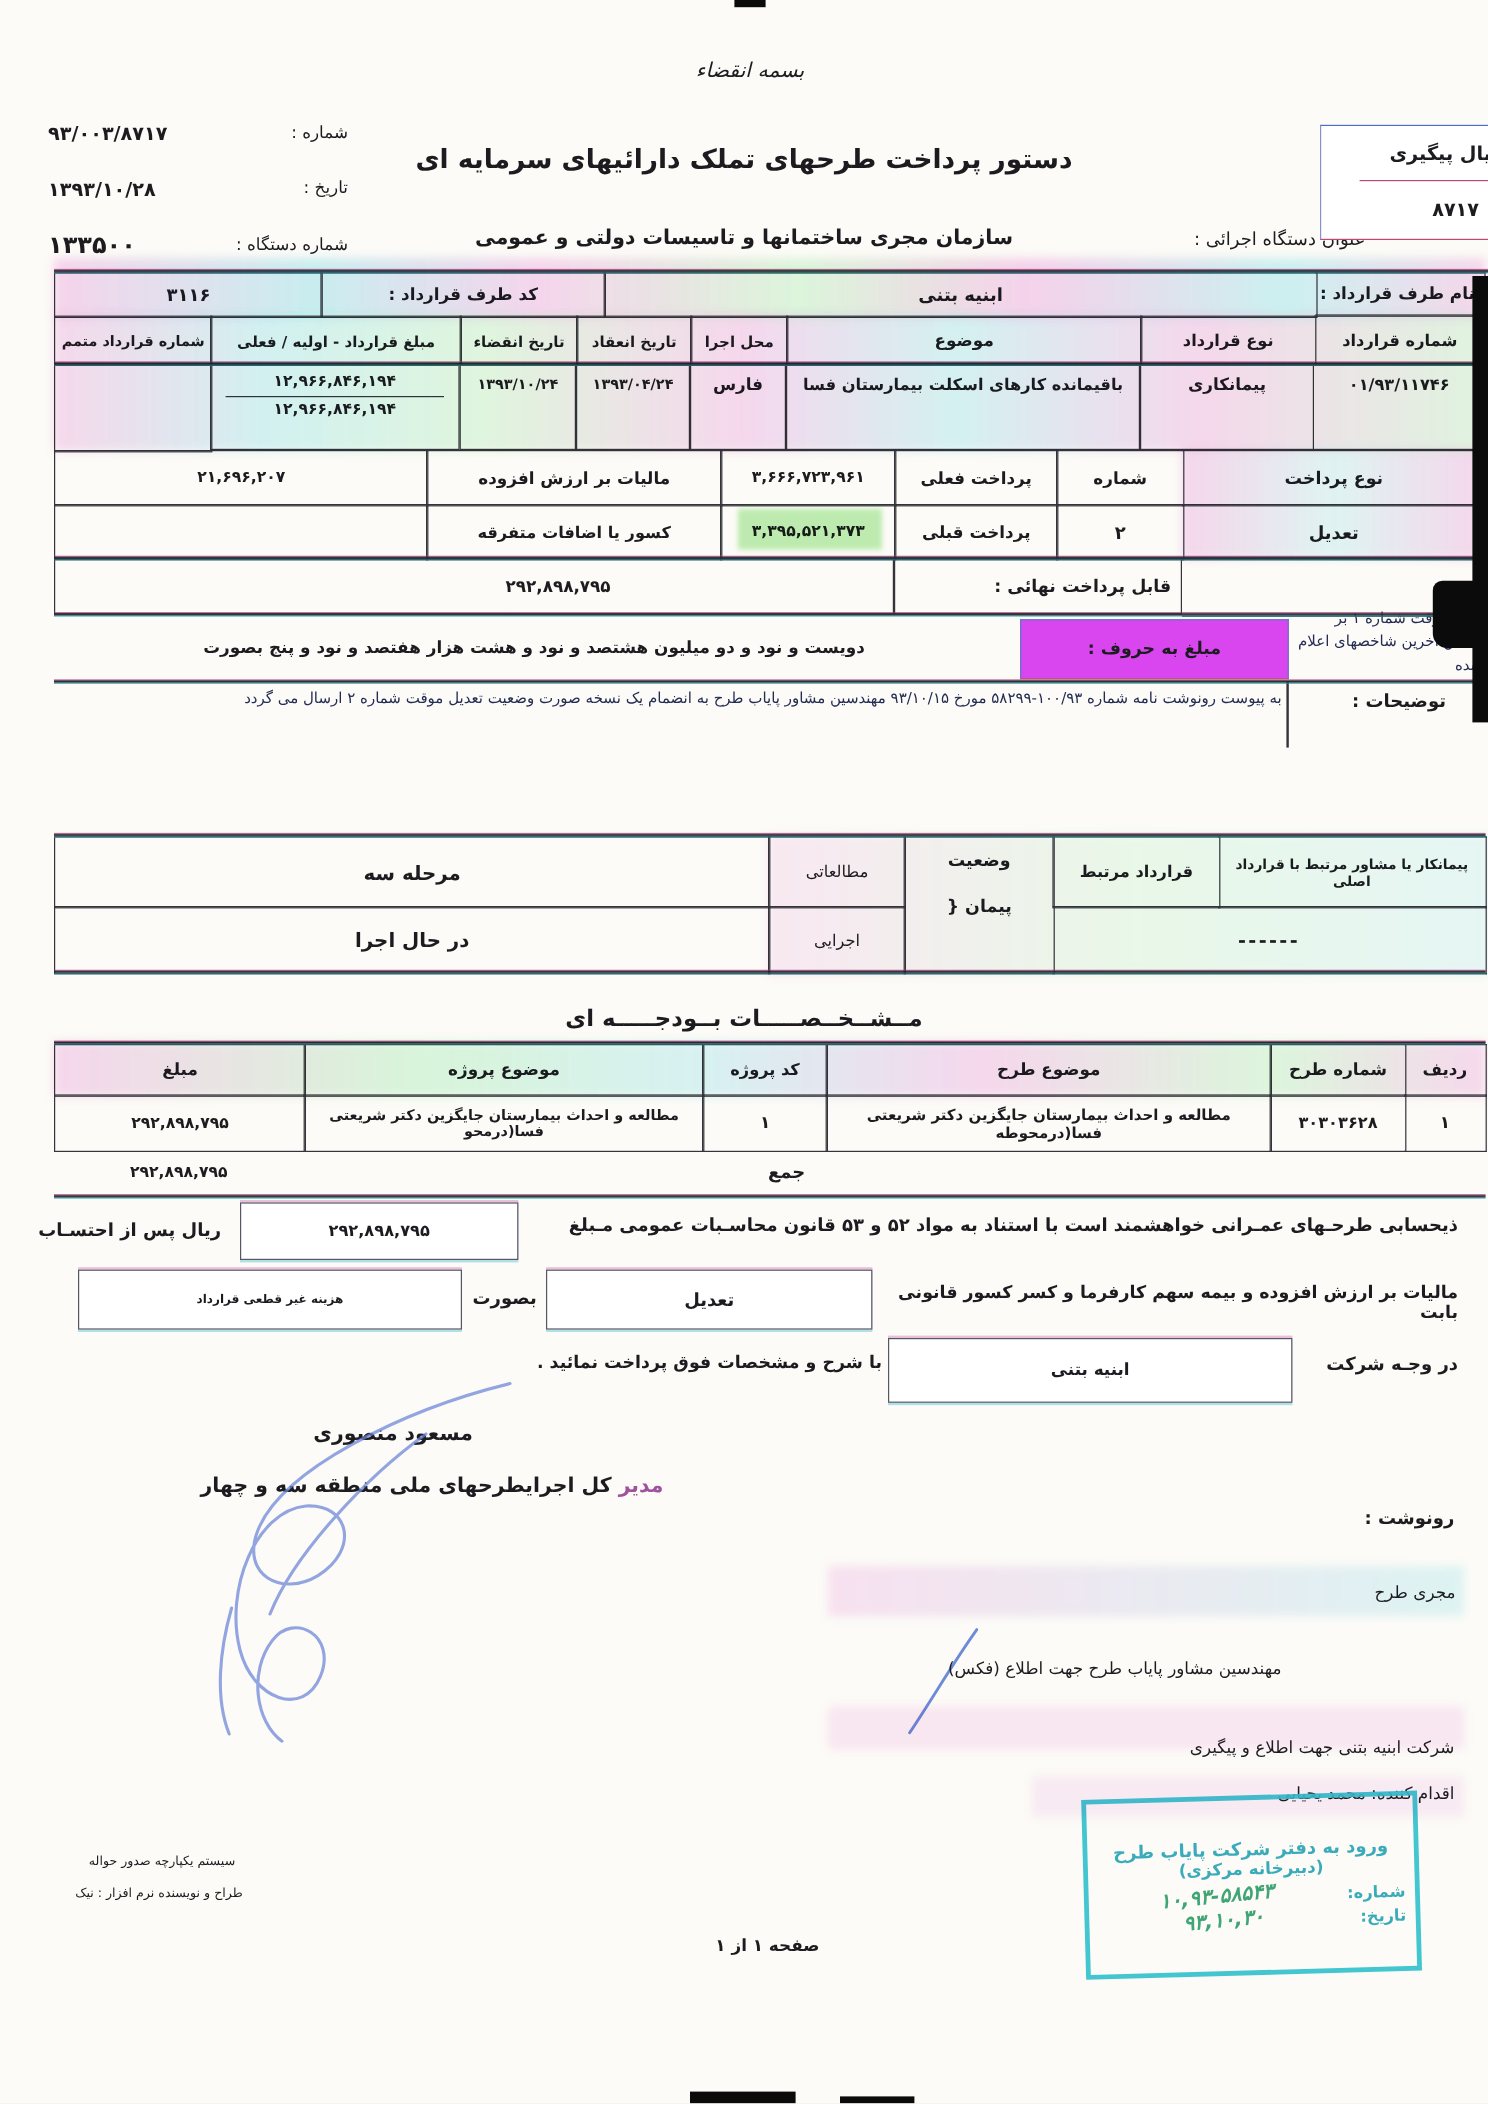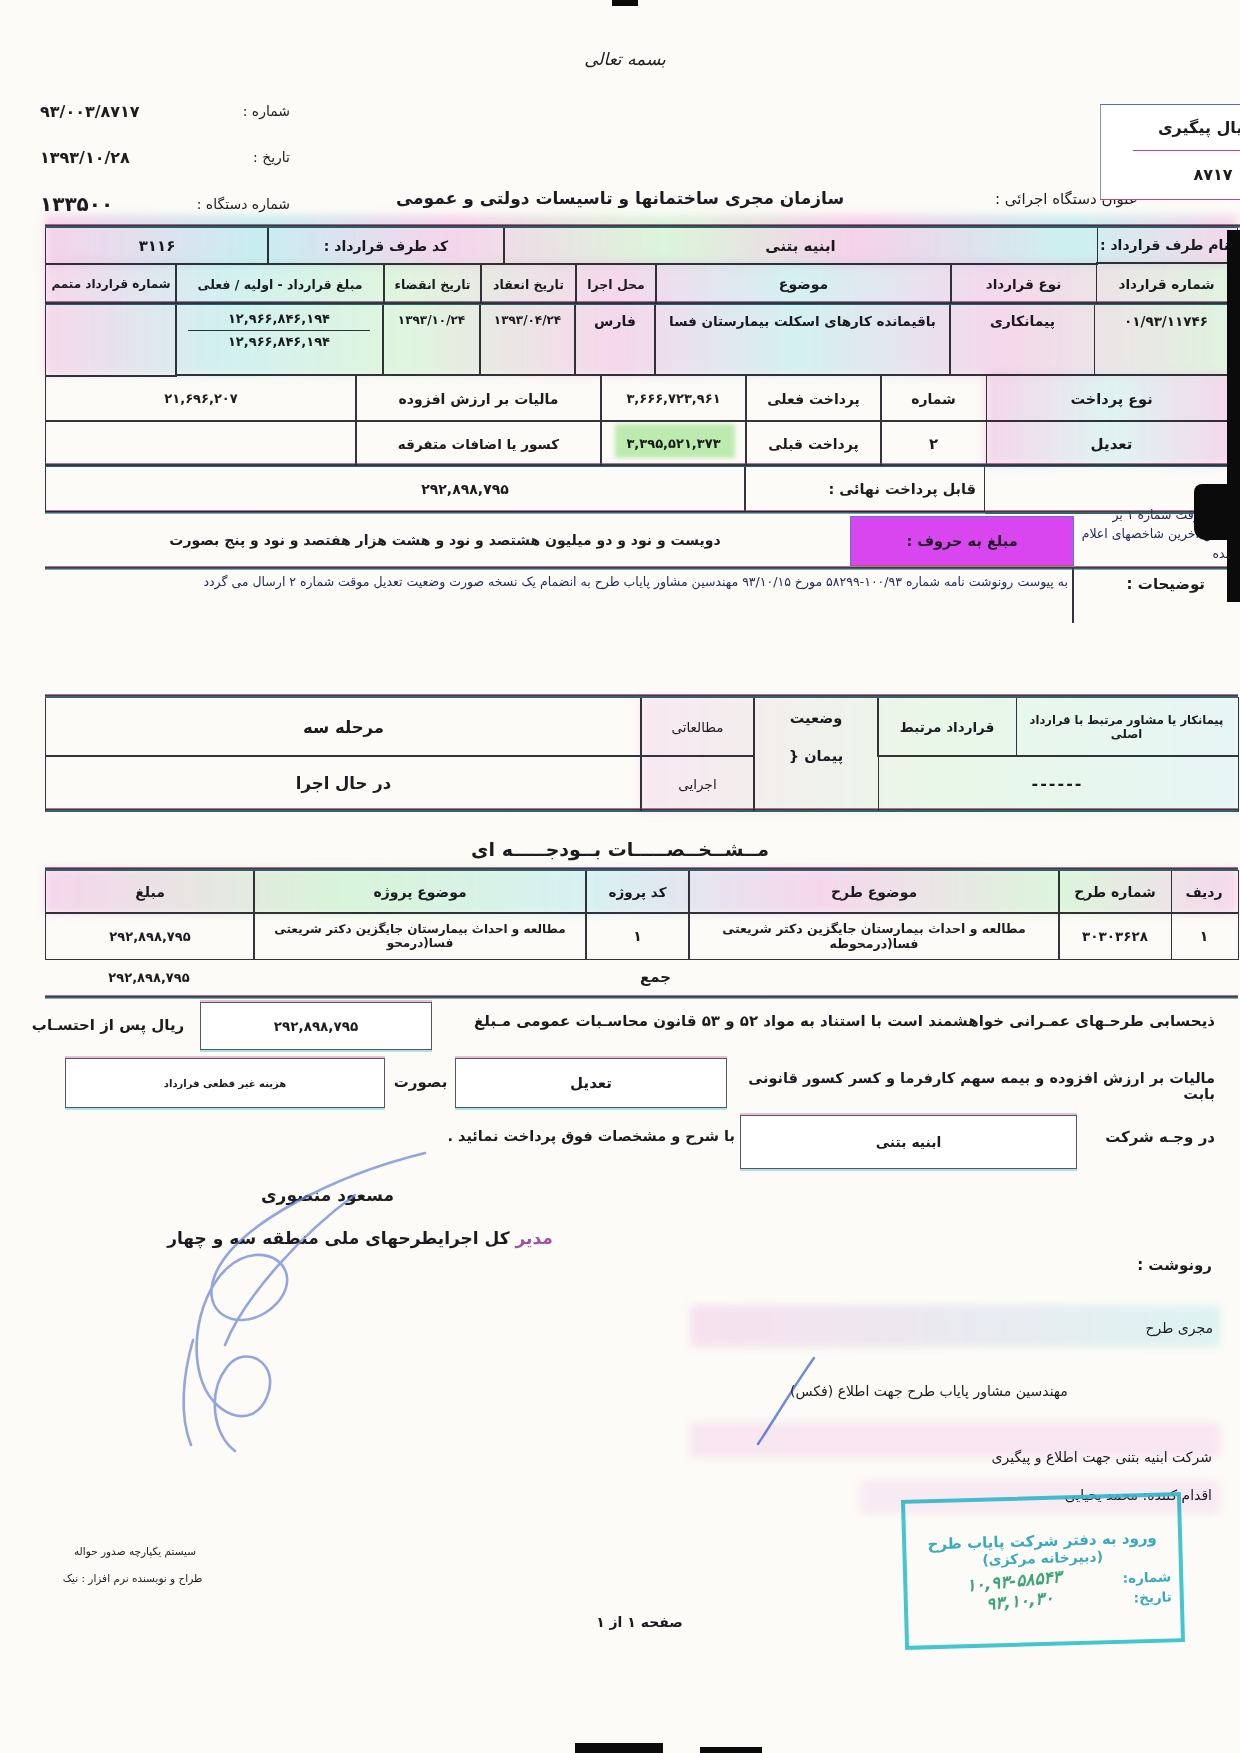--- a/index.html
+++ b/index.html
@@ -38,21 +38,22 @@
   .stamp .skv{display:flex;align-items:center;gap:10px;font-weight:bold;font-size:13.5px;}
   .hand{color:var(--stamp-hand,#2f9e6a);font-style:italic;font-weight:bold;font-size:17px;
         direction:ltr;transform:rotate(-4deg);flex:1;text-align:center;}
   .amount-divider{border-bottom:1.6px solid #34343a;width:88%;margin:4px auto 3px auto;}
 </style>
 </head>
 <body>
 
 <div class="page">
 
-  <div class="c" style="left:540px;top:45px;width:170px;height:28px;font-style:italic;font-size:17px;">بسمه تعالی</div>
+  <div class="c" style="left:540px;top:45px;width:170px;height:28px;font-style:italic;font-size:17px;">بسمه انقضاء</div>
+  <div class="c b" style="left:290px;top:116px;width:660px;height:34px;font-size:22px;">دستور پرداخت طرحهای تملک دارائیهای سرمایه ای</div>
   <div class="c b" style="left:300px;top:184px;width:640px;height:28px;font-size:17px;">سازمان مجری ساختمانها و تاسیسات دولتی و عمومی</div>
   <div class="abs b" style="left:995px;top:190px;width:215px;font-size:15px;text-align:left;font-weight:normal;">عنوان دستگاه اجرائی :</div>
 
   <div class="serialbox" style="left:1100px;top:104px;width:160px;height:94px;padding-left:32px;">
     <div class="srow">سریال پیگیری</div>
     <div class="srow">۸۷۱۷</div>
   </div>
 
   <div class="abs" style="left:40px;top:96px;width:250px;height:30px;display:flex;justify-content:space-between;align-items:center;">
     <span style="font-size:14px;">شماره :</span>

